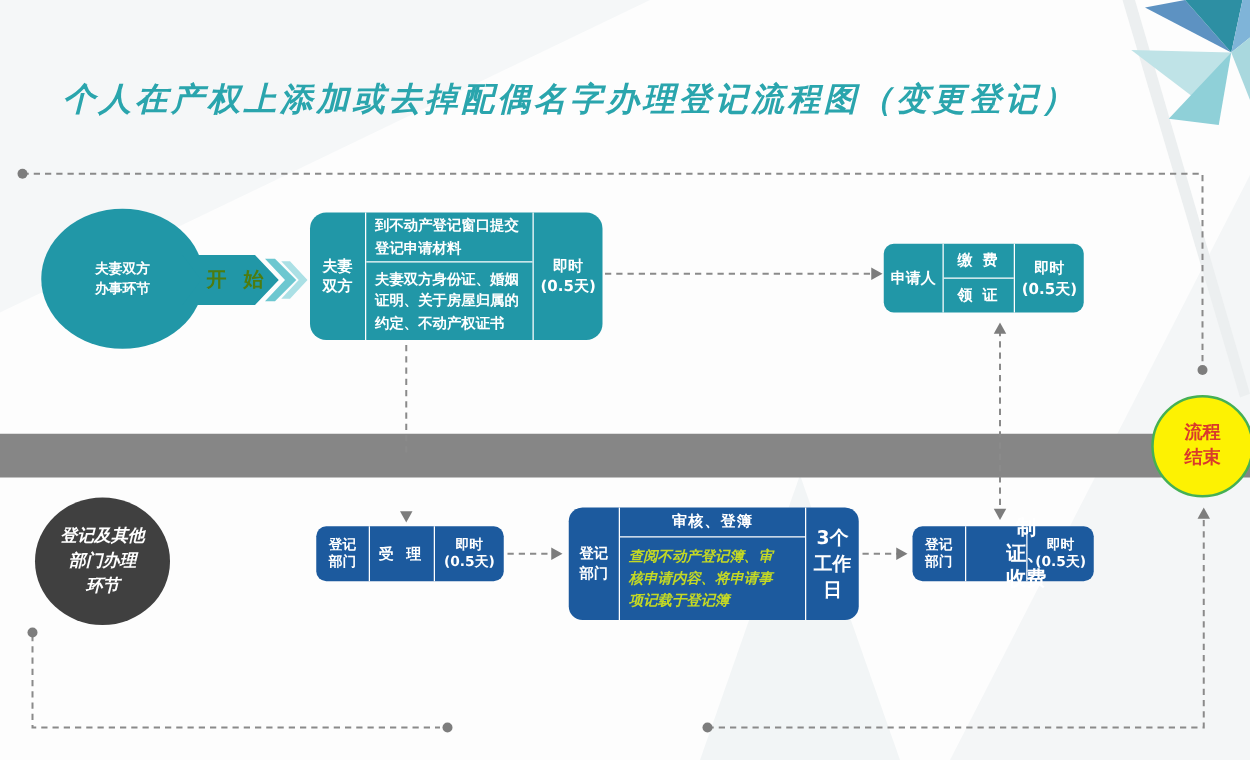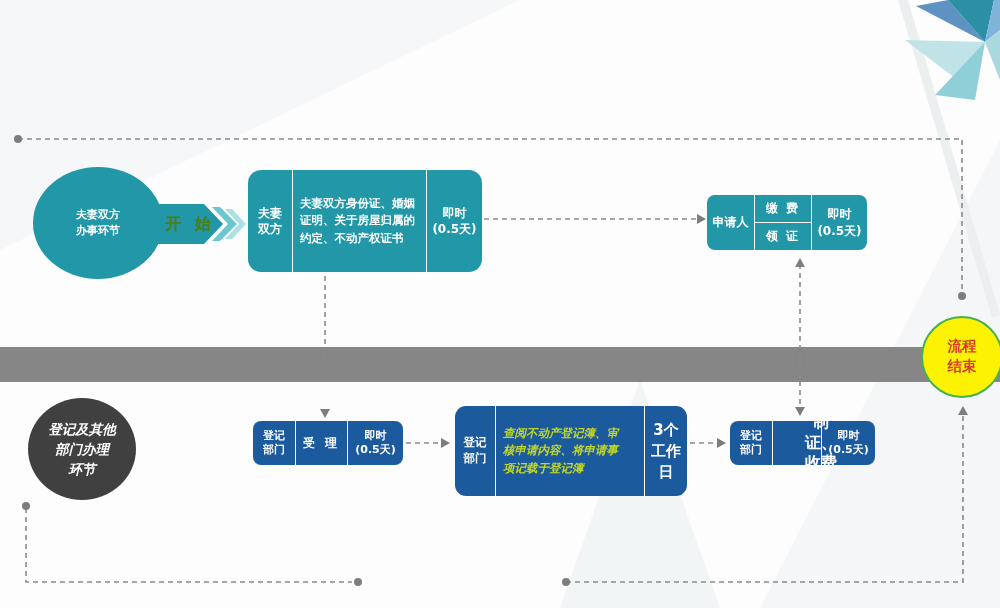--- a/index.html
+++ b/index.html
@@ -97,37 +97,40 @@
       <polygon points="706,219 697,214 697,224"></polygon>
       <polygon points="325,418 320,409 330,409"></polygon>
       <polygon points="800,258 795,267 805,267"></polygon>
       <polygon points="800,416 795,407 805,407"></polygon>
       <polygon points="450,443 441,438 441,448"></polygon>
       <polygon points="726,443 717,438 717,448"></polygon>
       <polygon points="963,406 958,415 968,415"></polygon>
     </g>
   </svg>
 
+  <div class="title">个人在产权上添加或去掉配偶名字办理登记流程图（变更登记）</div>
 
   <div class="node lane-circle c-teal pre" style="left:33px;top:167px;width:130px;height:112px;font-size:11px;line-height:1.5;">夫妻双方
 办事环节</div>
 
   <div class="start-wrap">
     <svg width="102" height="42" viewBox="0 0 102 42">
       <polygon points="66,4 74,4 91,21 74,38 66,38 82,21" fill="#6cc7d0"></polygon>
       <polygon points="79,6 86,6 100,21 86,36 79,36 93,21" fill="#abe0e5"></polygon>
       <polygon points="0,1 58,1 77,21 58,41 0,41 15,21" fill="#2197a7"></polygon>
     </svg>
     <div class="start-label">开 始</div>
   </div>
 
   <div class="node pbox teal" style="left:248px;top:170px;width:234px;height:102px;border-radius:13px;">
     <div class="cell pre f12" style="width:44px;">夫妻
 双方</div>
     <div class="stack vdiv" style="flex:1;">
+      <div class="cell hdiv pre f11 left-align" style="height:40px;">到不动产登记窗口提交
+登记申请材料</div>
       <div class="cell pre f11 left-align" style="flex:1;">夫妻双方身份证、婚姻
 证明、关于房屋归属的
 约定、不动产权证书</div>
     </div>
     <div class="cell vdiv pre f12" style="width:56px;">即时
 (0.5天)</div>
   </div>
 
   <div class="node pbox teal" style="left:707px;top:195px;width:160px;height:55px;border-radius:8px;">
     <div class="cell f12" style="width:47px;">申请人</div>
@@ -148,20 +151,21 @@
 部门</div>
     <div class="cell vdiv f12" style="flex:1;letter-spacing:3px;">受 理</div>
     <div class="cell vdiv pre" style="width:56px;font-size:11px;line-height:1.3;">即时
 (0.5天)</div>
   </div>
 
   <div class="node pbox blue" style="left:455px;top:406px;width:232px;height:90px;border-radius:11px;">
     <div class="cell pre" style="width:40px;font-size:11.5px;line-height:1.35;">登记
 部门</div>
     <div class="stack vdiv" style="flex:1;">
+      <div class="cell hdiv f12" style="height:24px;letter-spacing:1px;">审核、登簿</div>
       <div class="cell pre f11 yellowgreen left-align" style="flex:1;font-style:italic;">查阅不动产登记簿、审
 核申请内容、将申请事
 项记载于登记簿</div>
     </div>
     <div class="cell vdiv pre" style="width:43px;font-size:15px;line-height:1.4;">3个
 工作日</div>
   </div>
 
   <div class="node pbox blue" style="left:730px;top:421px;width:145px;height:44px;border-radius:8px;">
     <div class="cell pre" style="width:42px;font-size:11px;line-height:1.3;">登记

